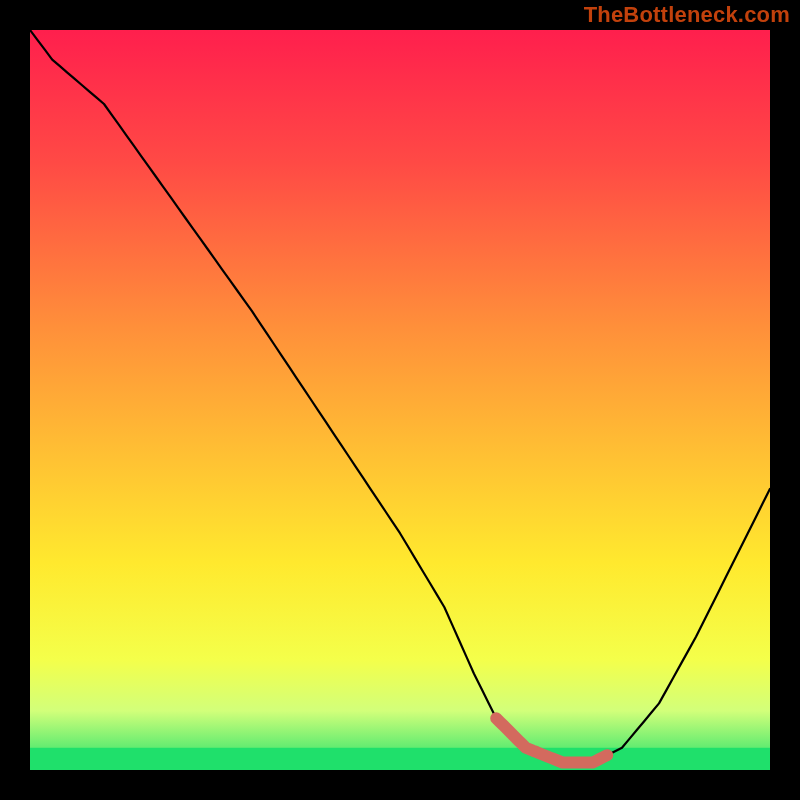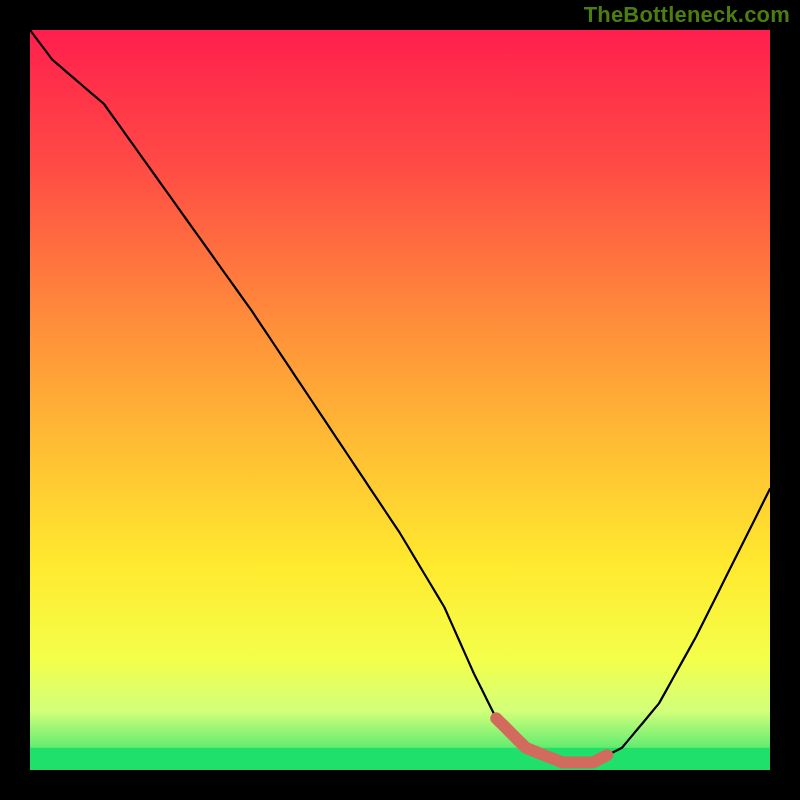--- a/index.html
+++ b/index.html
@@ -14,21 +14,21 @@
   .frame {
     position: relative;
     width: 800px;
     height: 800px;
     background: #000;
   }
   .watermark {
     position: absolute;
     top: 2px;
     right: 10px;
-    color: #4d7c0f;
+    color: #c2410c;
     font-size: 22px;
     font-weight: 600;
     letter-spacing: 0.2px;
     z-index: 5;
   }
   .plot-wrap {
     position: absolute;
     left: 30px;
     top: 30px;
     width: 740px;

